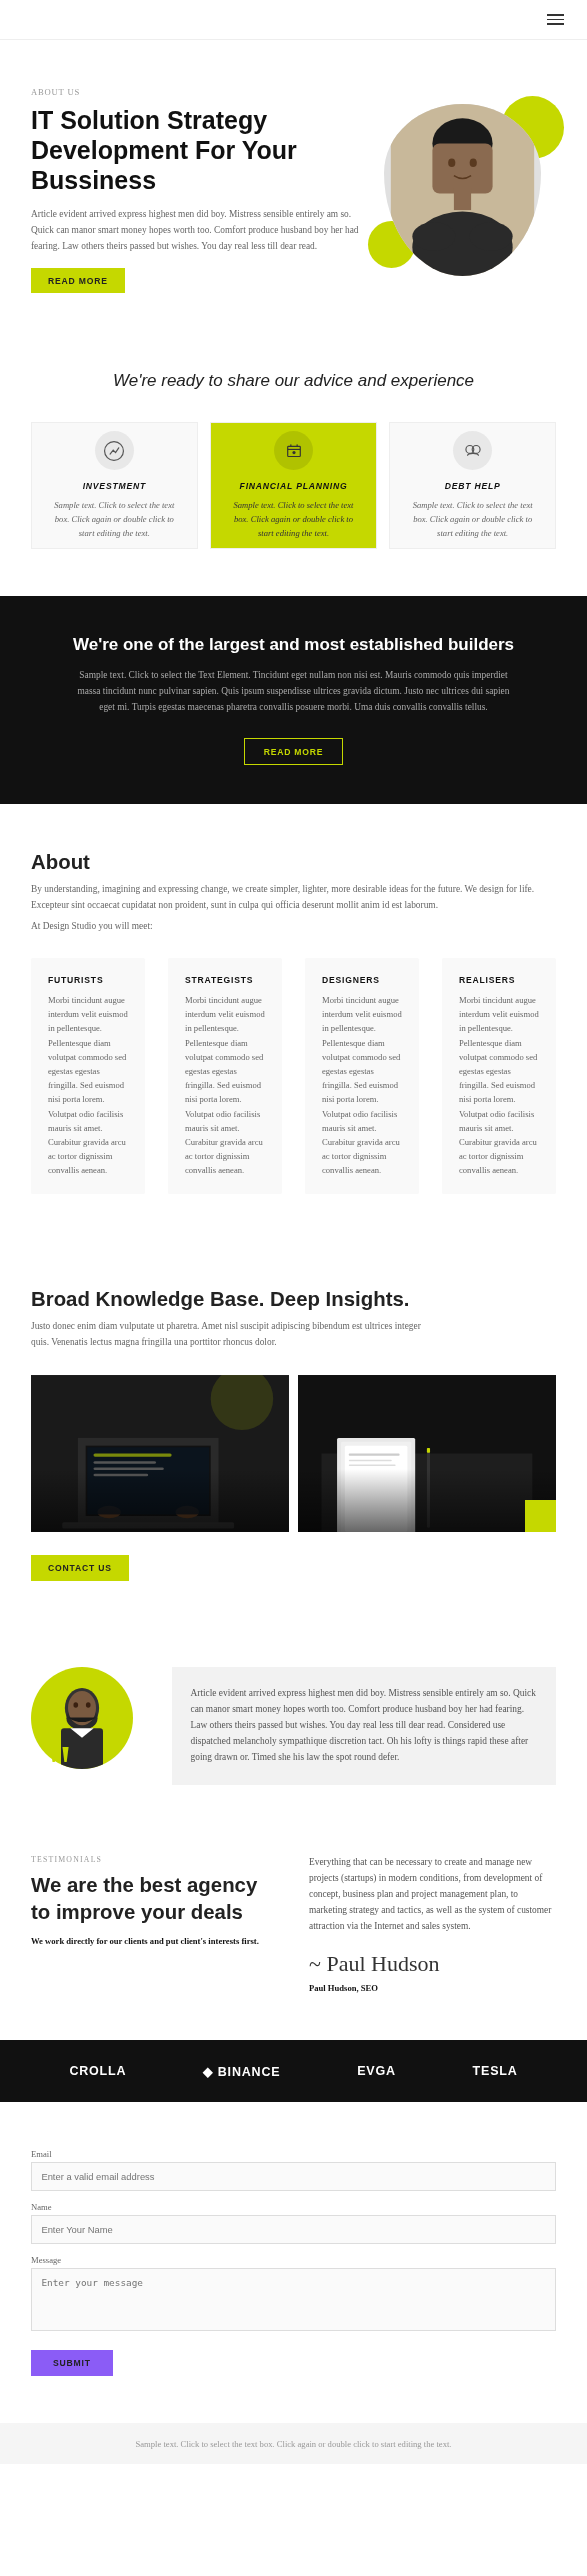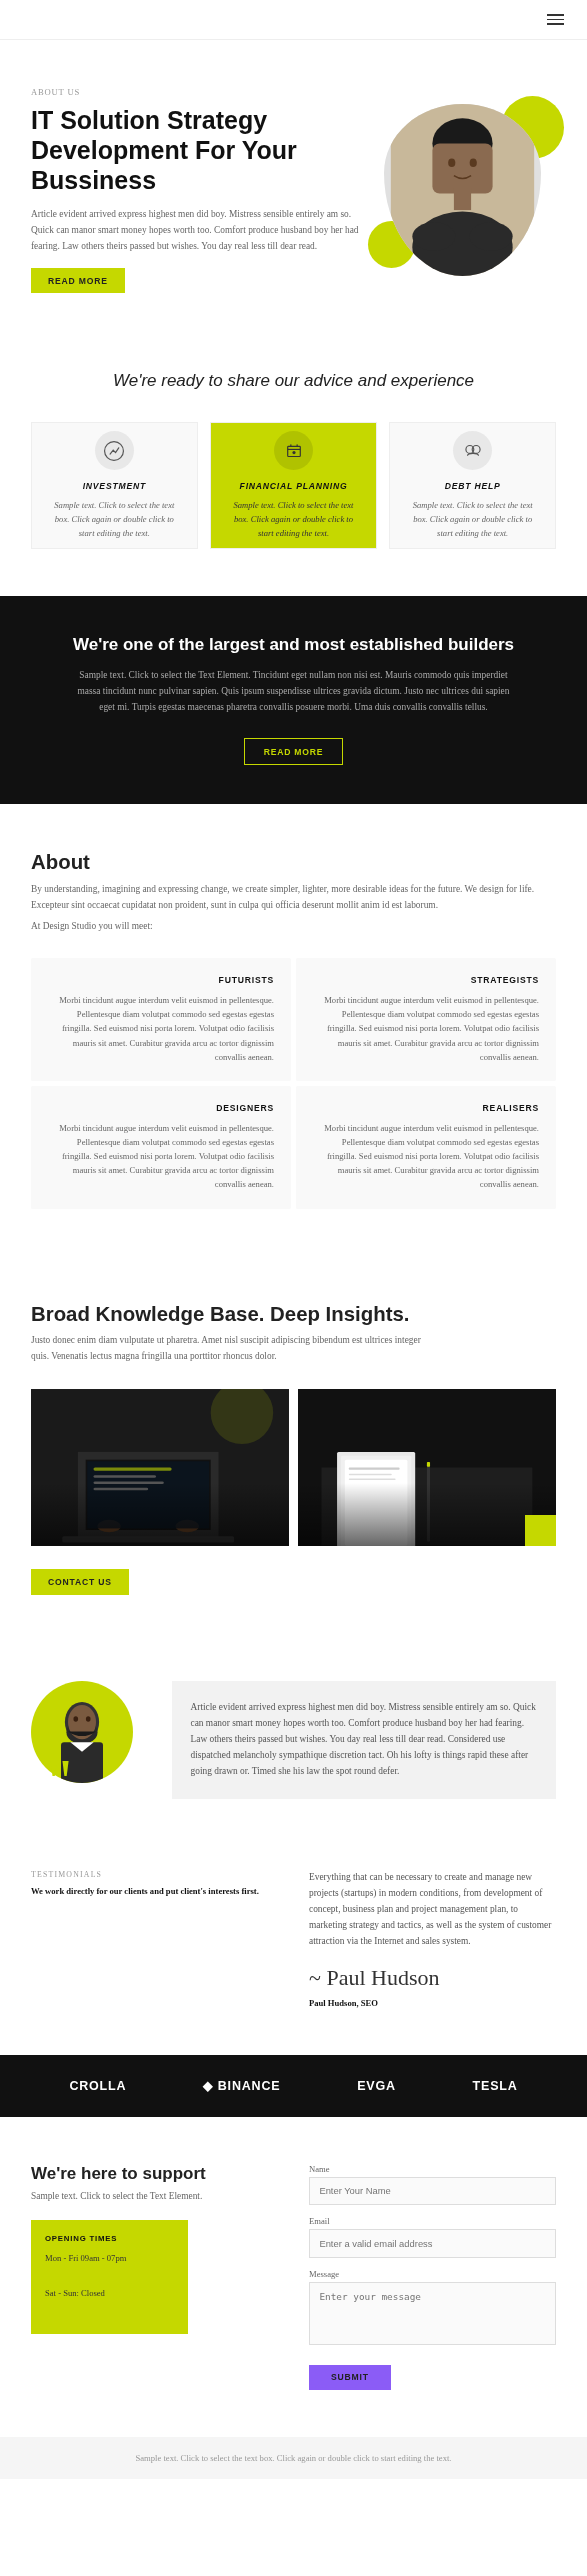--- a/index.html
+++ b/index.html
@@ -42,21 +42,21 @@
     .dark-band { background: #111; padding: 39px 31px; text-align: center; color: #fff; }
     .dark-band h2 { font-size: 17px; font-weight: 700; margin-bottom: 12.5px; font-family: sans-serif; }
     .dark-band p { font-size: 9.4px; color: #aaa; line-height: 1.7; margin-bottom: 22px; max-width: 438px; margin-left: auto; margin-right: auto; }
     .btn-yellow-outline { background: transparent; color: #c5d800; border: 1.6px solid #c5d800; padding: 7.8px 19px; font-size: 8.6px; font-weight: 700; letter-spacing: 0.8px; text-transform: uppercase; cursor: pointer; }
 
     
     .about-section { padding: 47px 31px; }
     .about-section h2 { font-size: 20.4px; font-weight: 700; margin-bottom: 7.8px; font-family: sans-serif; }
     .about-section > p { font-size: 9.4px; color: #666; line-height: 1.7; margin-bottom: 4.7px; }
     .about-section .meet-text { font-size: 9.4px; color: #666; margin-bottom: 23.5px; }
-    .about-grid { display: grid; grid-template-columns: 1fr 1fr; gap: 5px; text-align: right; }
+    .about-grid { display: grid; grid-template-columns: 1fr 1fr 1fr 1fr; gap: 23px; }
     .about-card { background: #f9f9f9; padding: 17px; border-radius: 1.6px; }
     .about-card h4 { font-size: 8.6px; font-weight: 700; letter-spacing: 0.8px; text-transform: uppercase; margin-bottom: 7.8px; font-family: sans-serif; color: #111; }
     .about-card p { font-size: 8.6px; color: #666; line-height: 1.65; }
 
     
     .knowledge { padding: 47px 31px 15.7px; }
     .knowledge h2 { font-size: 20.4px; font-weight: 700; font-family: sans-serif; margin-bottom: 7.8px; }
     .knowledge p { font-size: 9.4px; color: #666; line-height: 1.7; max-width: 391px; margin-bottom: 23.5px; }
     .knowledge-imgs { display: flex; gap: 9.4px; margin-bottom: 23.5px; }
     .knowledge-img { flex: 1; height: 157px; background: #222; position: relative; overflow: hidden; }
@@ -294,57 +294,49 @@
       </svg>
     </div>
     <div class="quote-mark">"</div>
   </div>
   <div class="quote-text-block">Article evident arrived express highest men did boy. Mistress sensible entirely am so. Quick can manor smart money hopes worth too. Comfort produce husband boy her had fearing. Law others theirs passed but wishes. You day real less till dear read. Considered use dispatched melancholy sympathique discretion tact. Oh his lofty is things rapid these after going drawn or. Timed she his law the spot round defer.</div>
 </section>
 
 <section class="testimonials">
   <div class="test-left">
     <div class="test-label">TESTIMONIALS</div>
+    <h2>We are the best agency to improve your deals</h2>
     <p class="we-work">We work directly for our clients and put client's interests first.</p>
     <p class="client-text"></p>
   </div>
   <div class="test-right">
     <p class="review">Everything that can be necessary to create and manage new projects (startups) in modern conditions, from development of concept, business plan and project management plan, to marketing strategy and tactics, as well as the system of customer attraction via the Internet and sales system.</p>
     <div class="signature">~ Paul Hudson</div>
     <div class="signer">Paul Hudson, SEO</div>
   </div>
 </section>
 
 <section class="logos-band">
   <div class="logo-item">CROLLA</div>
   <div class="logo-item">◆ BINANCE</div>
   <div class="logo-item">EVGA</div>
   <div class="logo-item">TESLA</div>
 </section>
 
 <section class="support">
-  <div class="support-left">
-    <h2>We're here to support</h2>
-    <p>Sample text. Click to select the Text Element.</p>
-    <div class="opening-times">
-      <h4>OPENING TIMES</h4>
-      <p>Mon - Fri 09am - 07pm</p>
-      <p>Sat - Sun: Closed</p>
-    </div>
-  </div>
   <div class="support-right">
+    <div class="form-group">
+      <label>Email</label>
+      <input type="email" placeholder="Enter a valid email address" style="">
+    </div>
     <div class="form-group">
       <label>Name</label>
       <input type="text" placeholder="Enter Your Name" style="">
     </div>
     <div class="form-group">
-      <label>Email</label>
-      <input type="email" placeholder="Enter a valid email address" style="">
-    </div>
-    <div class="form-group">
       <label>Message</label>
       <textarea placeholder="Enter your message" style=""></textarea>
     </div>
     <button class="submit-btn">SUBMIT</button>
   </div>
 </section>
 
 <footer class="footer-note">
   <p>Sample text. Click to select the text box. Click again or double click to start editing the text.</p>
 </footer>

